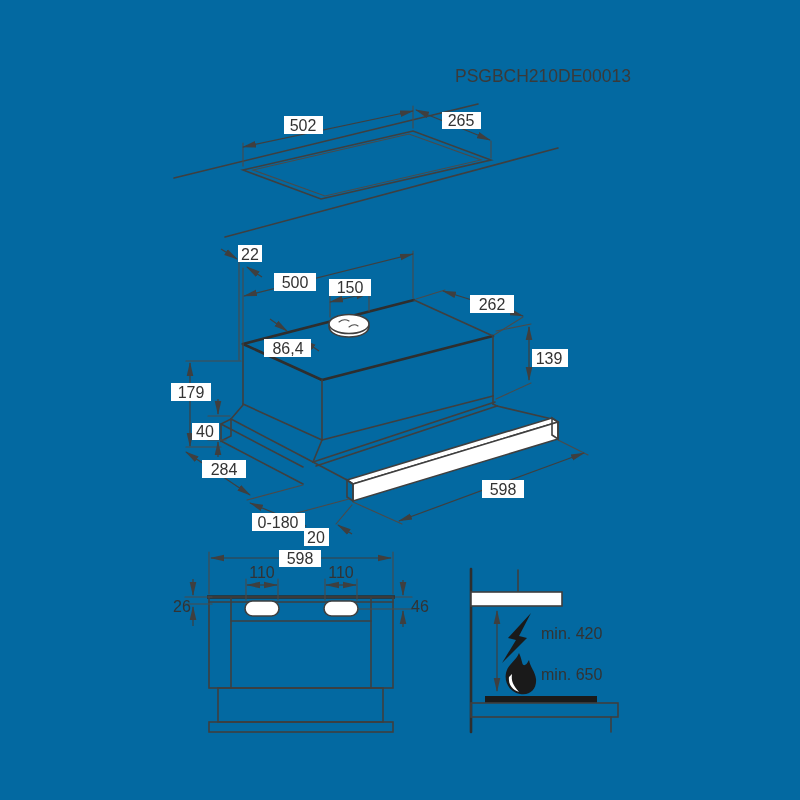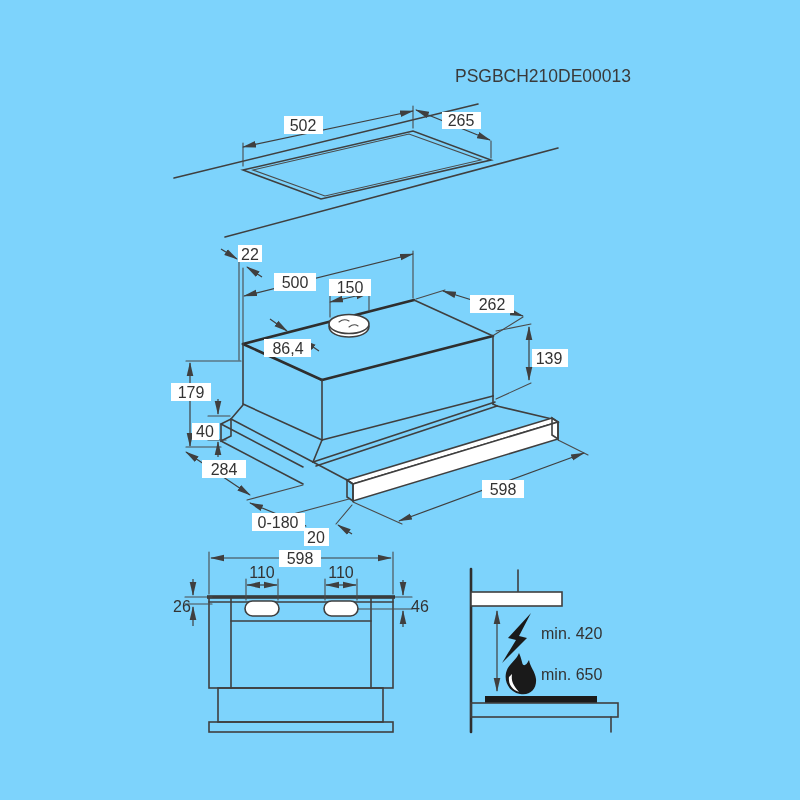--- a/index.html
+++ b/index.html
@@ -5,21 +5,21 @@
   html, body {
     margin: 0;
     padding: 0;
     background: #ffffff;
     font-family: "Liberation Sans", sans-serif;
   }
   .stage {
     position: relative;
     width: 800px;
     height: 800px;
-    background: #7dd3fc;
+    background: #0369a1;
     overflow: hidden;
   }
   svg { display: block; }
   .ln   { stroke: #3f3f3f; stroke-width: 1.6; fill: none; stroke-linecap: round; }
   .lnTh { stroke: #2e2e2e; stroke-width: 2.6; fill: none; stroke-linecap: round; }
   .lnXT { stroke: #2e2e2e; stroke-width: 3.4; fill: none; stroke-linecap: butt; }
   .ext  { stroke: #4a4a4a; stroke-width: 1.1; fill: none; stroke-linecap: round; }
   .dim  { stroke: #3f3f3f; stroke-width: 1.2; fill: none; }
   .wfill{ fill: #ffffff; }
   .blk  { fill: #1a1a1a; stroke: none; }

